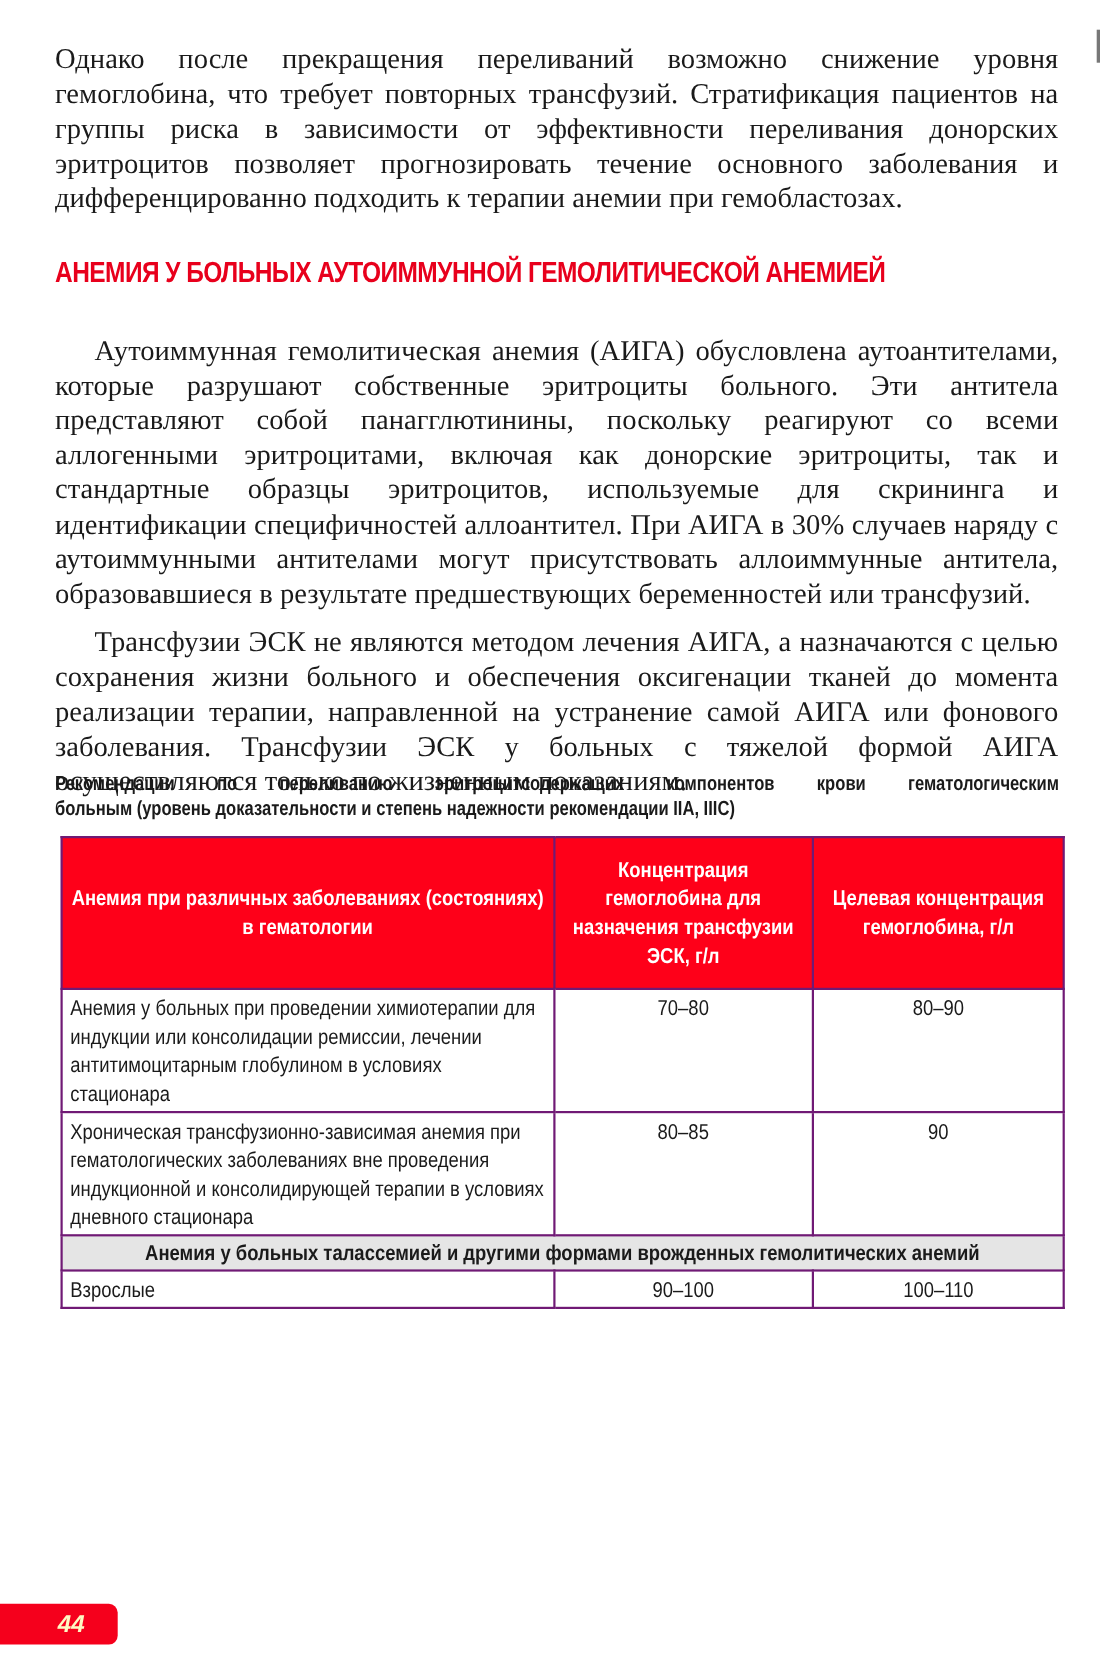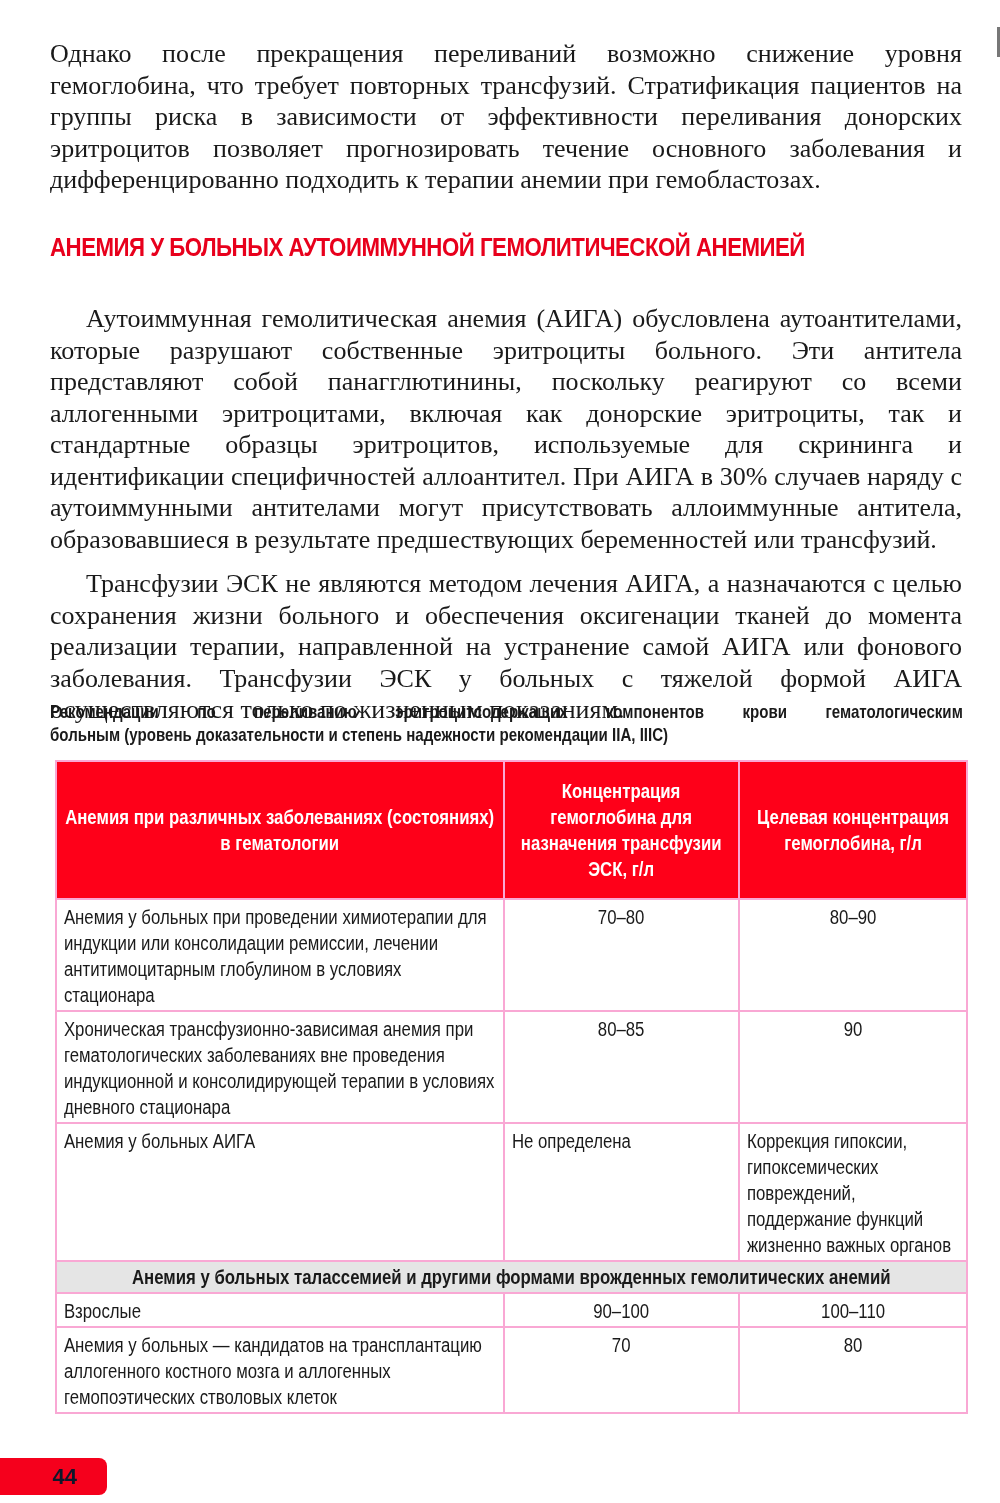--- a/index.html
+++ b/index.html
@@ -25,41 +25,41 @@
     transform: scaleX(0.815); transform-origin: left top; text-align: justify;
   }
   #caption span { display: block; }
   #caption .l1 { text-align: justify; text-align-last: justify; }
   table {
     position: absolute; left: 55px; top: 760px; width: 911px;
     border-collapse: collapse; table-layout: fixed;
     font-family: "Liberation Sans", sans-serif;
   }
   col.c1 { width: 448px; } col.c2 { width: 235px; } col.c3 { width: 228px; }
-  th, td { border: 2px solid #f9a8d4; vertical-align: top; padding: 0; }
+  th, td { border: 2px solid #701a75; vertical-align: top; padding: 0; }
   th {
     background: #fe0019; color: #ffffff; vertical-align: middle; height: 136px;
     font-weight: bold; font-size: 19.5px; line-height: 24px; text-align: center;
   }
   .cell {
     font-size: 19.5px; line-height: 26px; transform: scaleX(0.86); transform-origin: left top;
     width: 116%; padding: 4px 8px 2px 8px; box-sizing: border-box;
   }
   th .cell { transform-origin: center center; width: 116%; margin-left: -8%; padding: 0 8px; }
   td.center .cell { text-align: center; transform-origin: center top; margin-left: -8%; }
   td.section {
     background: #e5e5e5; text-align: center; font-weight: bold; height: 30px; vertical-align: middle;
   }
   td.section .cell { transform-origin: center center; margin-left: -8%; padding: 2px 8px; }
   tr.short td { height: 30px; margin-top: 44px; }
   #pagenum {
     position: absolute; left: 0; top: 1458px; width: 107px; height: 37px;
-    background: #f5001c; border-radius: 0 8px 8px 0; color: #0f172a;
+    background: #f5001c; border-radius: 0 8px 8px 0; color: #fef9c3;
     font-family: "Liberation Sans", sans-serif; font-weight: bold; font-size: 22px;
-    line-height: 37px; text-align: right; padding-right: 30px; box-sizing: border-box;
+    line-height: 37px; text-align: right; padding-right: 30px; box-sizing: border-box; font-style: italic;
   }
   #edge-mark { position: absolute; left: 997px; top: 27px; width: 3px; height: 30px; background: #777; }
 </style>
 </head>
 <body>
 
 <div id="edge-mark"></div>
 
 <p id="p1" class="para">Однако после прекращения переливаний возможно снижение уровня гемоглобина, что требует повторных трансфузий. Стратификация пациентов на группы риска в зависимости от эффективности переливания донорских эритроцитов позволяет прогнозировать течение основного заболевания и дифференцированно подходить к терапии анемии при гемобластозах.</p>
 
@@ -108,54 +108,32 @@
       <td>
           <div class="cell">Хроническая трансфузионно-зависимая анемия при гематологических заболеваниях вне проведения индукционной и консолидирующей терапии в условиях дневного стационара</div>
         </td>
       <td class="center">
           <div class="cell">80–85</div>
         </td>
       <td class="center">
           <div class="cell">90</div>
         </td>
     </tr>
-    <tr style="height:136px">
-      <td>
-          <div class="cell">Анемия у больных АИГА</div>
-        </td>
-      <td>
-          <div class="cell">Не определена</div>
-        </td>
-      <td>
-          <div class="cell">Коррекция гипоксии, гипоксемических повреждений, поддержание функций жизненно важных органов</div>
-        </td>
-    </tr>
     <tr>
       <td class="section" colspan="3">
           <div class="cell">Анемия у больных талассемией и другими формами врожденных гемолитических анемий</div>
         </td>
     </tr>
     <tr class="short">
       <td>
           <div class="cell">Взрослые</div>
         </td>
       <td class="center">
           <div class="cell">90–100</div>
         </td>
       <td class="center">
           <div class="cell">100–110</div>
         </td>
     </tr>
-    <tr style="height:82px">
-      <td>
-          <div class="cell">Анемия у больных — кандидатов на трансплантацию аллогенного костного мозга и аллогенных гемопоэтических стволовых клеток</div>
-        </td>
-      <td class="center">
-          <div class="cell">70</div>
-        </td>
-      <td class="center">
-          <div class="cell">80</div>
-        </td>
-    </tr>
   </tbody>
 </table>
 
 <div id="pagenum">44</div>
 
 </body></html>

